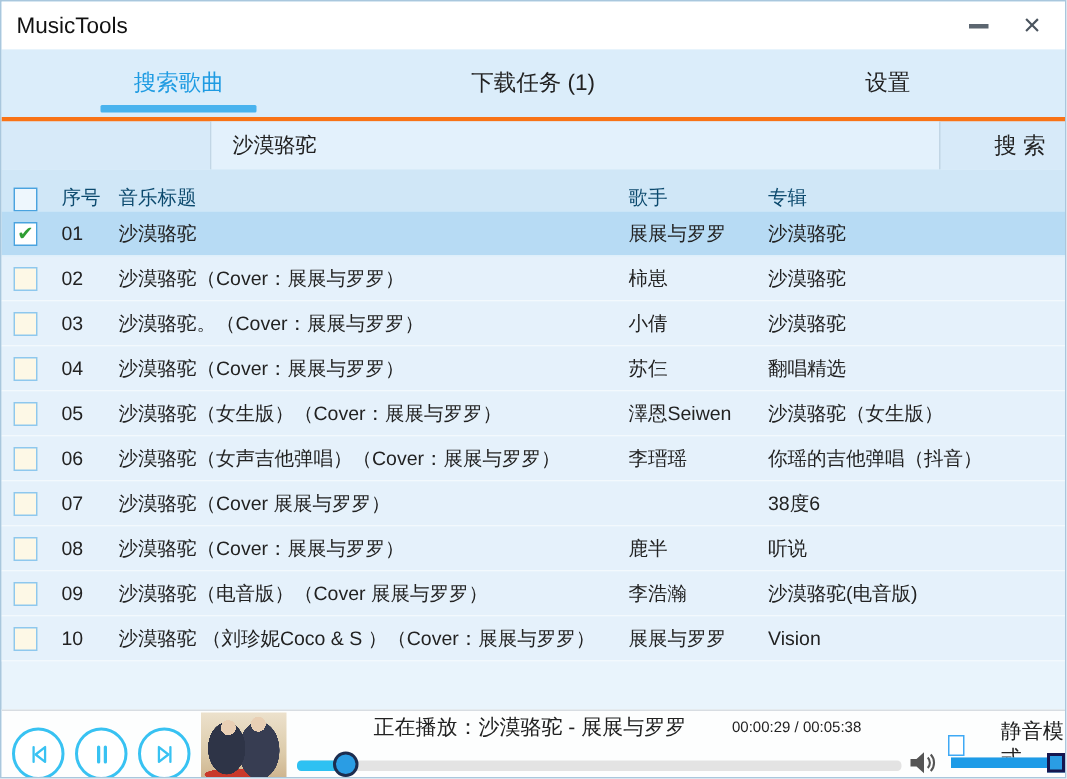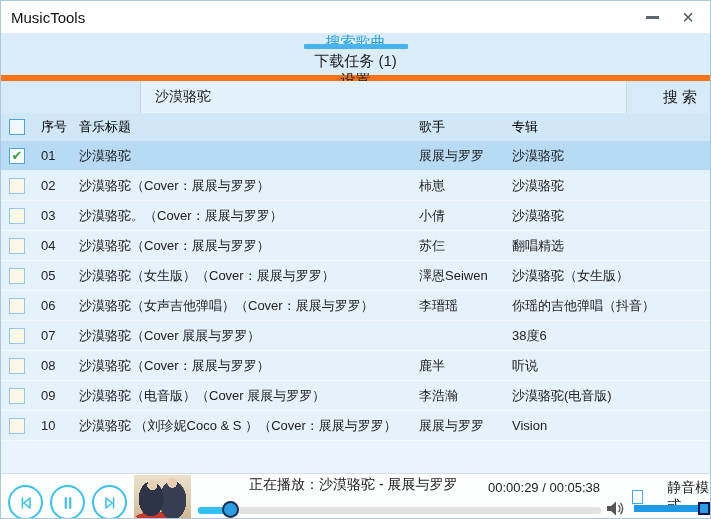--- a/index.html
+++ b/index.html
@@ -15,34 +15,34 @@
     background:#ffffff; display:flex; align-items:center; padding-left:10px;
   }
   .app-title { font-size:15px; color:#111; }
   .win-controls { position:absolute; right:4px; top:0; height:32px; display:flex; }
   .win-btn { width:36px; height:32px; display:flex; align-items:center; justify-content:center; cursor:pointer; }
   .min-bar { width:13px; height:3px; background:#5c6670; display:block; }
   .close-glyph { font-size:20px; color:#4a545e; line-height:1; }
   
   .tabbar {
     position:absolute; top:32px; left:0; width:100%; height:48px;
-    background:#dbedfa; display:flex; border-bottom:6px solid #f97316;flex-direction:column;
+    background:#dbedfa; display:flex; border-bottom:3px solid #f97316;
   }
   .tab { flex:1; position:relative; display:flex; align-items:center; justify-content:center; font-size:15px; color:#222; cursor:pointer; }
   .tab.active { color:#1e9be2; }
   .tab-underline { position:absolute; bottom:3px; left:50%; transform:translateX(-50%); width:104px; height:5px; background:#49b3ee; border-radius:1px; }
   
   .searchrow { position:absolute; top:80px; left:0; width:100%; height:32px; display:flex; background:#d7eaf9; }
   .search-spacer { width:140px; border-right:1px solid #c2d6e5; }
   .search-input { flex:1; background:#e3f1fc; font-size:14px; color:#222; line-height:31px; padding-left:14px; }
   .search-btn { width:84px; border-left:1px solid #c2d6e5; display:flex; align-items:center; justify-content:center; font-size:15px; color:#222; cursor:pointer;padding-left:23px; }
   
   .thead {
     position:absolute; top:112px; left:0; width:100%; height:28px;
-    background:#d0e7f7; display:flex; align-items:center; font-size:13px; color:#000000;
+    background:#d0e7f7; display:flex; align-items:flex-end; font-size:13px; color:#0c4a6e;
   }
   .rows { position:absolute; top:140px; left:0; width:100%; }
   .row { height:30px; display:flex; align-items:center; background:#e5f1fb; border-bottom:1px solid rgba(255,255,255,0.55); font-size:13px; color:#222; cursor:default; }
   .row.selected { background:#b7dbf4; }
   .cell-cb { width:32px; display:flex; align-items:center; padding-left:8px; flex:none; }
   .cell-idx { width:46px; padding-left:8px; flex:none; }
   .cell-title { flex:1; overflow:hidden; white-space:nowrap; }
   .cell-artist { width:93px; flex:none; overflow:hidden; white-space:nowrap; }
   .cell-album { width:198px; flex:none; overflow:hidden; white-space:nowrap; }
   .cb { width:16px; height:16px; border:1px solid #4aa3df; background:#eef7fd; display:flex; align-items:center; justify-content:center; cursor:pointer; }
@@ -60,21 +60,21 @@
       radial-gradient(circle 5px at 67% 17%, #e9cfb4 0 99%, transparent 100%),
       radial-gradient(ellipse 22% 38% at 30% 52%, #2e3447 0 99%, transparent 100%),
       radial-gradient(ellipse 24% 42% at 68% 55%, #373d52 0 99%, transparent 100%),
       radial-gradient(ellipse 34% 9% at 38% 90%, #c8392b 0 99%, transparent 100%),
       linear-gradient(180deg, #ece1cc 0%, #dccbaa 60%, #ccb18b 100%);
   }
   .nowplaying { position:absolute; left:208px; top:2px; font-size:14px; color:#222;margin-left:40px; }
   .progress { position:absolute; left:197px; top:33px; width:403px; height:7px; background:#e3e3e3; border-radius:3px; cursor:pointer; }
   .pfill { position:absolute; left:0; top:0; height:7px; background:#2ec1f2; border-radius:3px 0 0 3px; }
   .pthumb { position:absolute; top:-6px; width:17px; height:17px; border-radius:50%; background:#2a9de4; border:2px solid #1c2d4f; cursor:grab; }
-  .time { position:absolute; left:487px; top:6px; font-size:13px; color:#222; }
+  .time { position:absolute; left:487px; top:6px; font-size:10px; color:#222; }
   .mutewrap { position:absolute; left:631px; top:5px; display:flex; align-items:center; cursor:pointer; }
   .mcb { width:14px; height:14px; border:1px solid #3fa9f5; background:#fff; display:inline-block; }
   .mlabel { font-size:14px; color:#222; margin-left:24px; }
   .speaker { position:absolute; left:605px; top:26px; }
   .volume { position:absolute; left:633px; top:31px; width:75px; height:7px; background:#cfe3f0; cursor:pointer; }
   .vfill { position:absolute; left:0; top:0; height:7px; background:#1d9be7; }
   .vthumb { position:absolute; right:-1px; top:-3px; width:12px; height:13px; background:#2a9de4; border:2px solid #15164f; cursor:grab; }
 </style>
 </head>
 <body>

